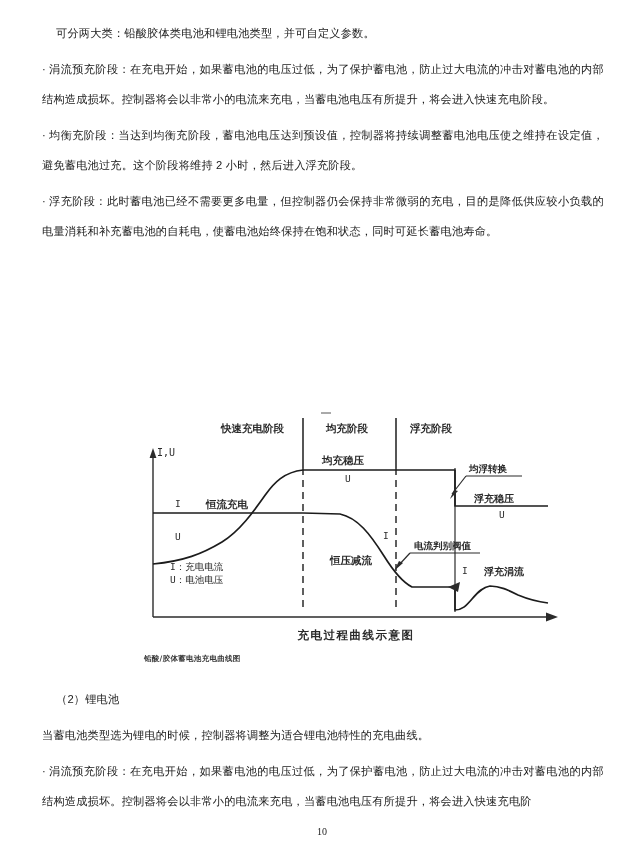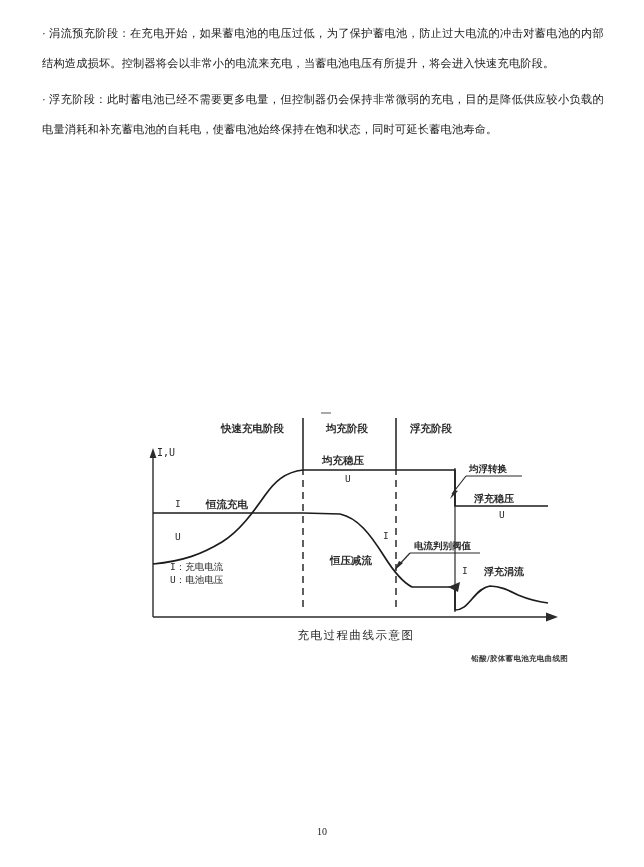--- a/index.html
+++ b/index.html
@@ -54,30 +54,30 @@
   }
   #figure svg { display:block; }
   .fig-caption-main {
     position: absolute;
     left: 0;
     top: 222px;
     width: 424px;
     text-align: center;
     font-family: "DejaVu Sans", sans-serif;
     font-size: 11.5px;
-    font-weight: normal;
+    font-weight: bold;
     letter-spacing: 1.5px;
     color: #2a2a2a;
   }
   .fig-caption-sub {
     position: absolute;
     left: 0;
     top: 248px;
     width: 424px;
-    text-align: right;
+    text-align: left;
     font-family: "DejaVu Sans", sans-serif;
     font-size: 7.5px;
     font-weight: bold;
     color: #3a3a3a;
     letter-spacing: 0.3px;
   }
 
   .page-number {
     position: absolute;
     left: 0;
@@ -97,21 +97,23 @@
     font-family: "DejaVu Sans Mono", monospace;
     fill: #2b2b2b;
   }
 </style>
 </head>
 <body>
 
 <div id="page">
 
   <div class="doc-body">
+    <p class="para indent">可分两大类：铅酸胶体类电池和锂电池类型，并可自定义参数。</p>
     <p class="para bullet"><span class="bullet-mark">·</span><span>涓流预充阶段：在充电开始，如果蓄电池的电压过低，为了保护蓄电池，防止过大电流的冲击对蓄电池的内部结构造成损坏。控制器将会以非常小的电流来充电，当蓄电池电压有所提升，将会进入快速充电阶段。</span></p>
+    <p class="para bullet"><span class="bullet-mark">·</span><span>均衡充阶段：当达到均衡充阶段，蓄电池电压达到预设值，控制器将持续调整蓄电池电压使之维持在设定值，避免蓄电池过充。这个阶段将维持 2 小时，然后进入浮充阶段。</span></p>
     <p class="para bullet"><span class="bullet-mark">·</span><span>浮充阶段：此时蓄电池已经不需要更多电量，但控制器仍会保持非常微弱的充电，目的是降低供应较小负载的电量消耗和补充蓄电池的自耗电，使蓄电池始终保持在饱和状态，同时可延长蓄电池寿命。</span></p>
   </div>
 
   <div id="figure">
     <svg width="424" height="218" viewBox="0 0 424 218">
 
       <g>
         <line x1="9" y1="48" x2="9" y2="211" stroke="#2b2b2b" stroke-width="1.4"></line>
         <polygon points="9,42 5.6,52 12.4,52" fill="#2b2b2b"></polygon>
       </g>
@@ -180,16 +182,21 @@
       <text class="cn" x="340" y="169" font-size="10">浮充涓流</text>
 
       <text class="sym" x="26" y="164" font-size="9.5">I：充电电流</text>
       <text class="sym" x="26" y="177" font-size="9.5">U：电池电压</text>
     </svg>
 
     <div class="fig-caption-main">充电过程曲线示意图</div>
     <div class="fig-caption-sub">铅酸/胶体蓄电池充电曲线图</div>
   </div>
 
+  <div class="doc-body" style="top:684px;">
+    <p class="para indent">（2）锂电池</p>
+    <p class="para">当蓄电池类型选为锂电的时候，控制器将调整为适合锂电池特性的充电曲线。</p>
+    <p class="para bullet"><span class="bullet-mark">·</span><span>涓流预充阶段：在充电开始，如果蓄电池的电压过低，为了保护蓄电池，防止过大电流的冲击对蓄电池的内部结构造成损坏。控制器将会以非常小的电流来充电，当蓄电池电压有所提升，将会进入快速充电阶</span></p>
+  </div>
 
   <div class="page-number">10</div>
 
 </div>
 
 </body></html>

